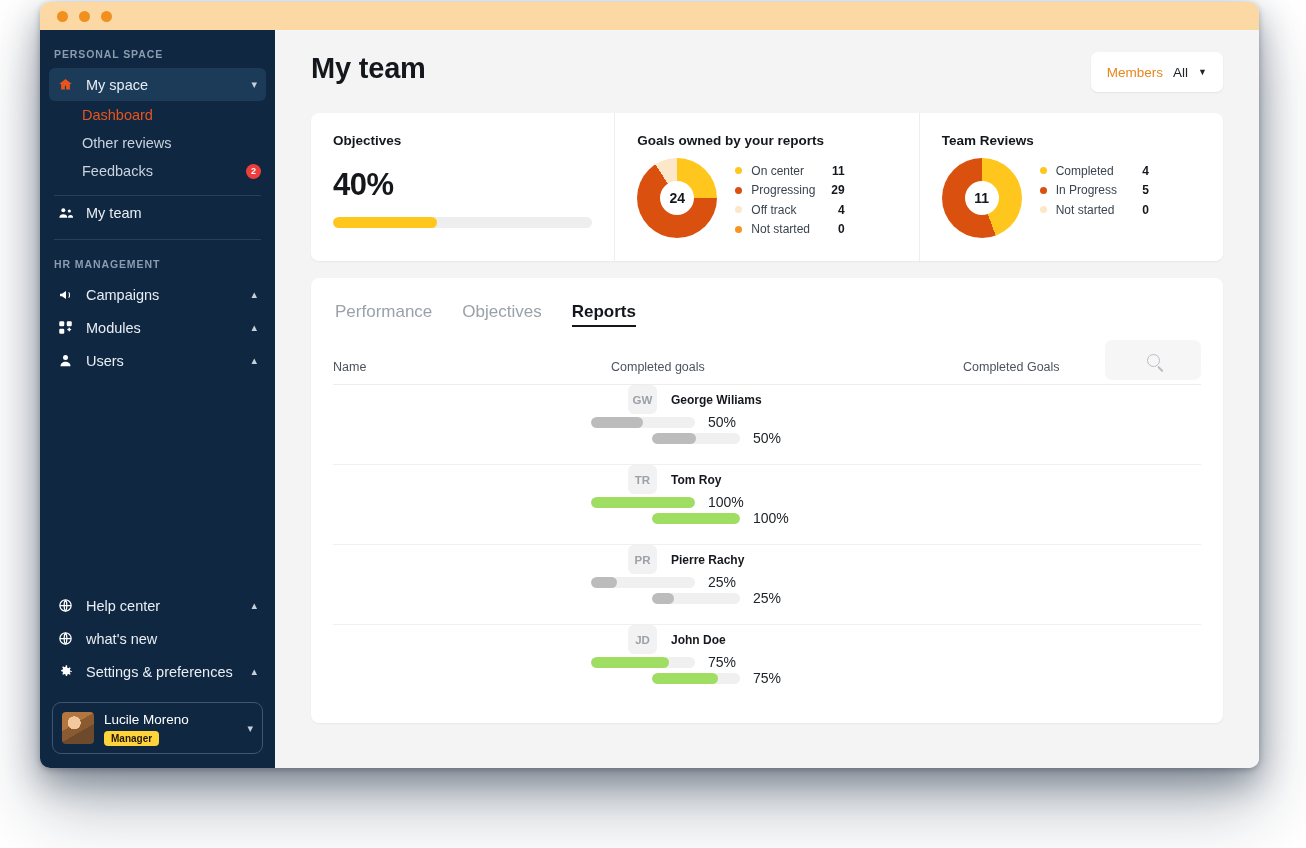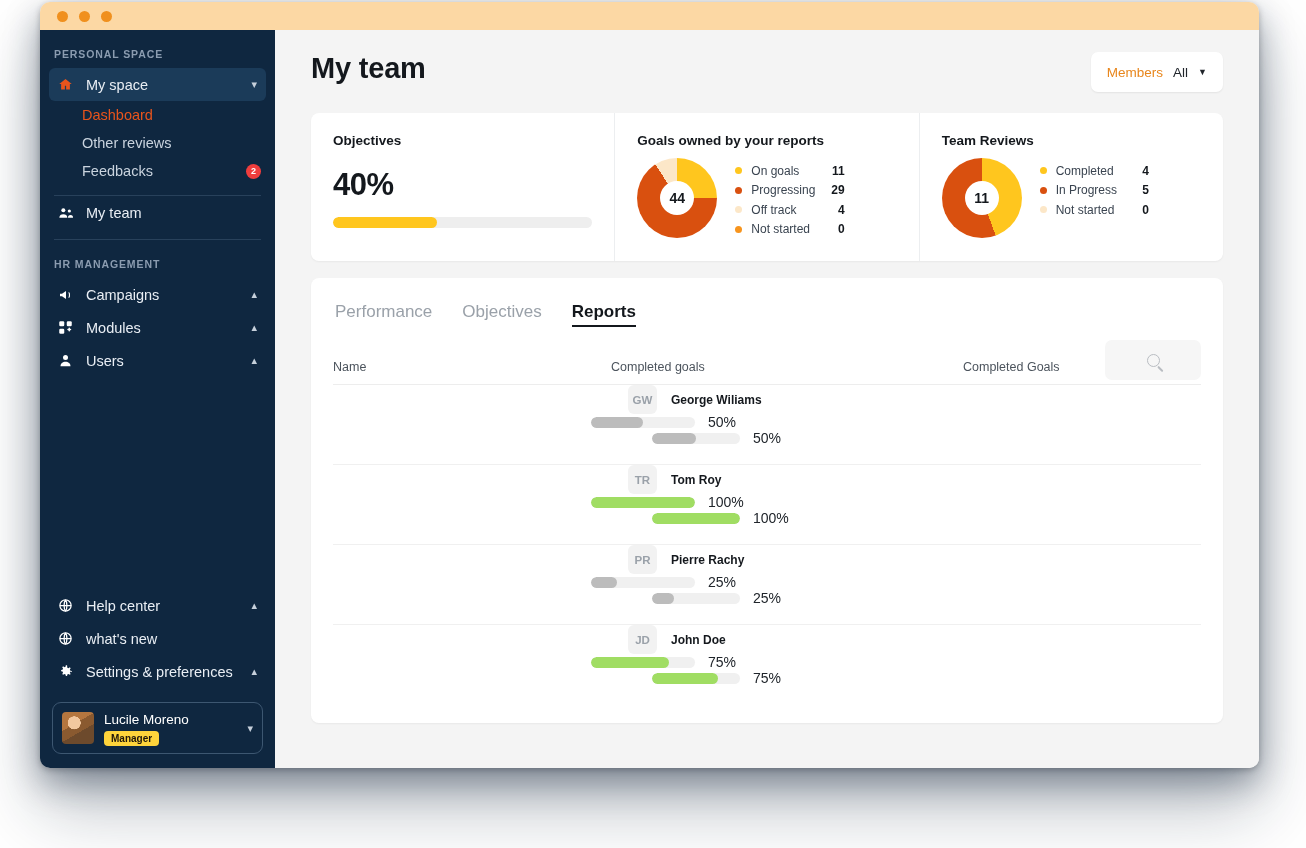--- a/index.html
+++ b/index.html
@@ -350,26 +350,26 @@
           <div class="big-pct">40%</div>
           <div class="obj-track">
             <div class="obj-fill" id="obj-fill" style="width: 40%;"></div>
           </div>
         </div>
 
         <div class="card">
           <div class="card-title">Goals owned by your reports</div>
           <div class="donut-wrap">
             <div class="donut" id="donut-goals" style="background: conic-gradient(rgb(255, 198, 30) 0deg, rgb(255, 198, 30) 90deg, rgb(217, 80, 15) 90deg, rgb(217, 80, 15) 327.273deg, rgb(252, 231, 200) 327.273deg, rgb(252, 231, 200) 360deg); border-radius: 50%;">
-              <div class="hole">44</div>
+              <div class="hole">24</div>
             </div>
             <div class="legend" id="legend-goals">
                 <div class="legend-row">
                   <span class="lg-dot" style="background:#ffc61e"></span>
-       <span class="lg-name">On goals</span>
+       <span class="lg-name">On center</span>
        <span class="lg-val">11</span>
                 </div>
                 <div class="legend-row">
                   <span class="lg-dot" style="background:#d9500f"></span>
        <span class="lg-name">Progressing</span>
        <span class="lg-val">29</span>
                 </div>
                 <div class="legend-row">
                   <span class="lg-dot" style="background:#fce7c8"></span>
        <span class="lg-name">Off track</span>

